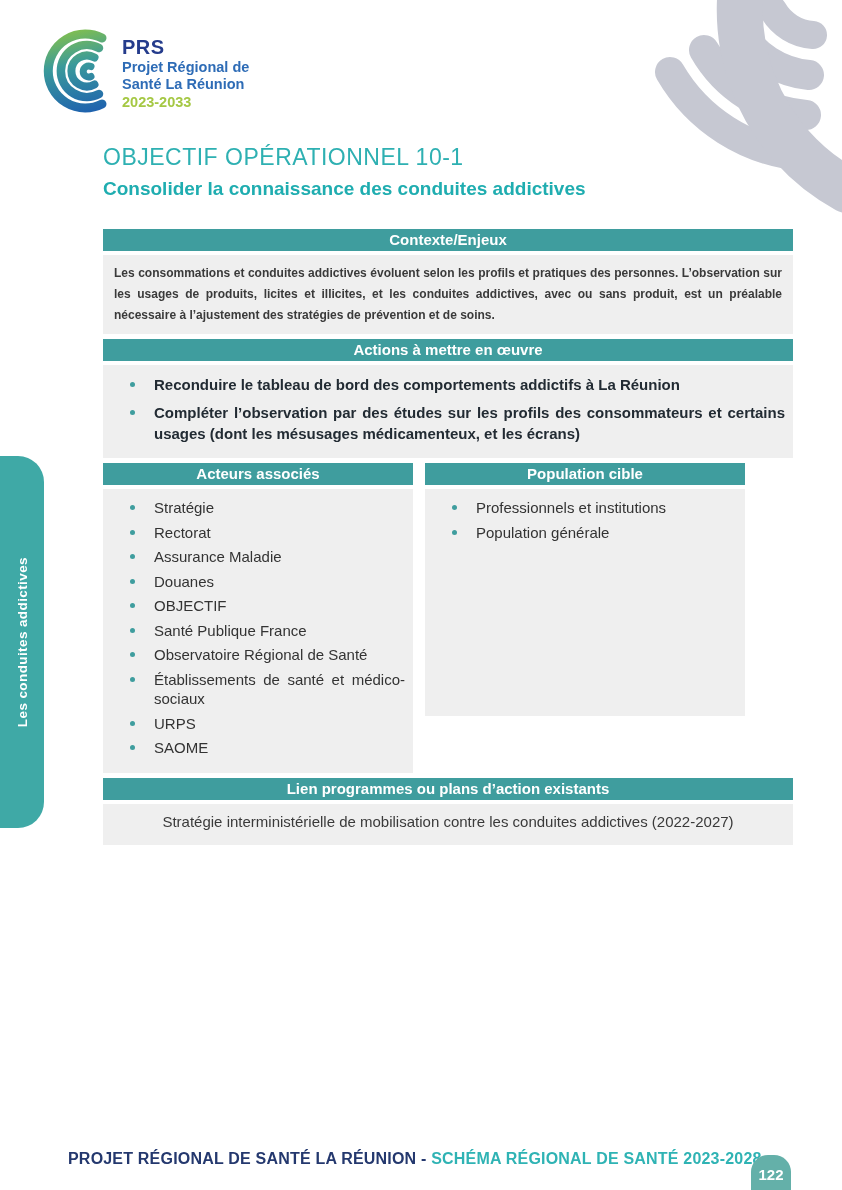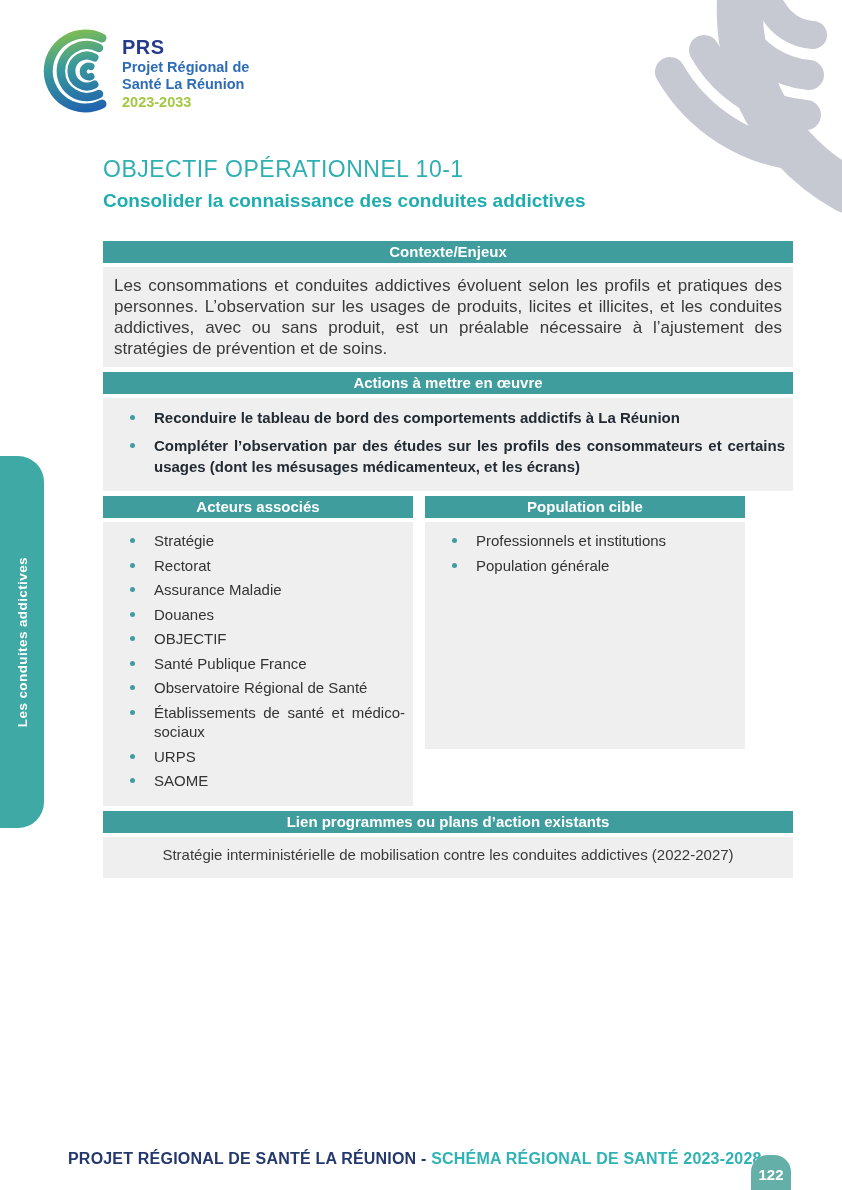--- a/index.html
+++ b/index.html
@@ -26,38 +26,38 @@
     background:#3fa9a6; border-radius:0 26px 26px 0;
     display:flex; align-items:center; justify-content:center;
   }
   .side-tab span {
     writing-mode:vertical-rl; transform:rotate(180deg);
     color:#ffffff; font-size:13.5px; font-weight:bold; letter-spacing:0.4px;
     white-space:nowrap;
   }
 
   
-  .content { position:absolute; left:103px; top:16px; width:690px; }
+  .content { position:absolute; left:103px; top:4px; width:690px; }
   .kicker {
     margin-top:140px; font-size:23px; font-weight:400; color:#2eb0b2;
     letter-spacing:0.5px;
   }
   .doc-title { margin-top:7px; font-size:19px; font-weight:bold; color:#1fadb0; }
 
   .bar {
     background:#3f9d9e; color:#ffffff; font-weight:bold; font-size:15px;
     text-align:center; height:22px; line-height:22px; width:100%;
   }
   .bar-contexte { margin-top:29px; }
   .bar-actions, .bar-lien { margin-top:5px; }
 
   .gray { background:#efefef; }
   .para-block { margin-top:4px; padding:8px 11px; }
   .para-block p {
-    font-size:17px; line-height:21px; color:#3a3a3a; text-align:justify;
+    font-size:12px; line-height:21px; color:#3a3a3a; text-align:justify;font-weight:bold;
   }
 
   .actions-block { margin-top:4px; padding:9px 8px 14px 0; }
   .b-item { display:flex; margin-bottom:7px; }
   .b-item:last-child { margin-bottom:0; }
   .dot {
     flex:0 0 auto; width:5px; height:5px; border-radius:50%;
     background:#3f9d9e; margin:8px 0 0 27px;
   }
   .b-text { margin-left:19px; font-size:15px; line-height:21px; }

